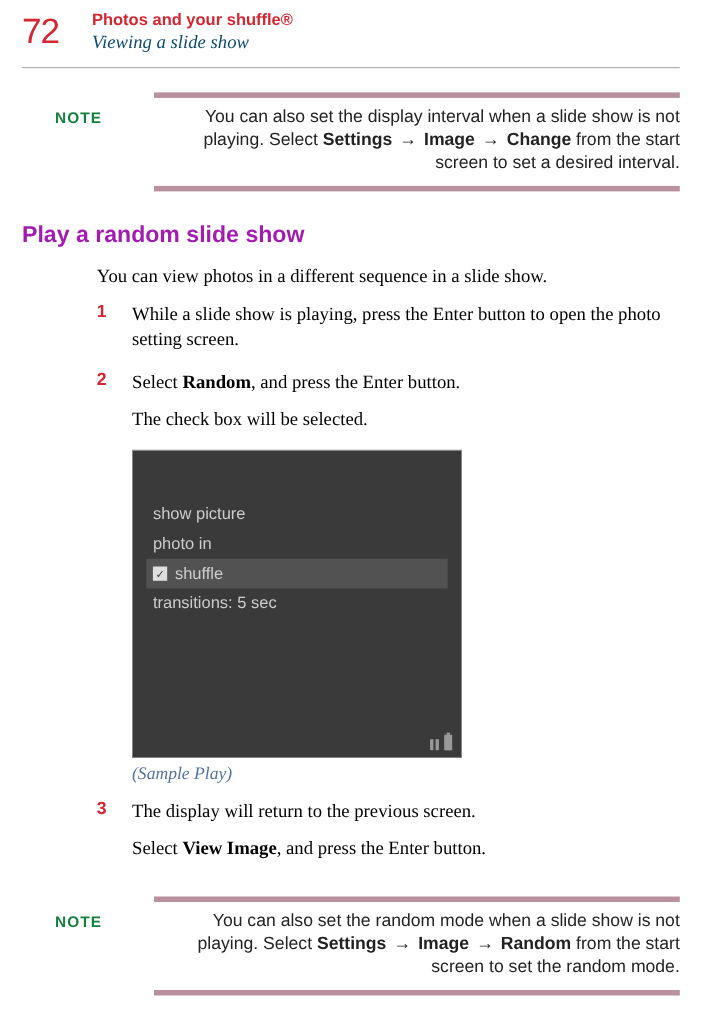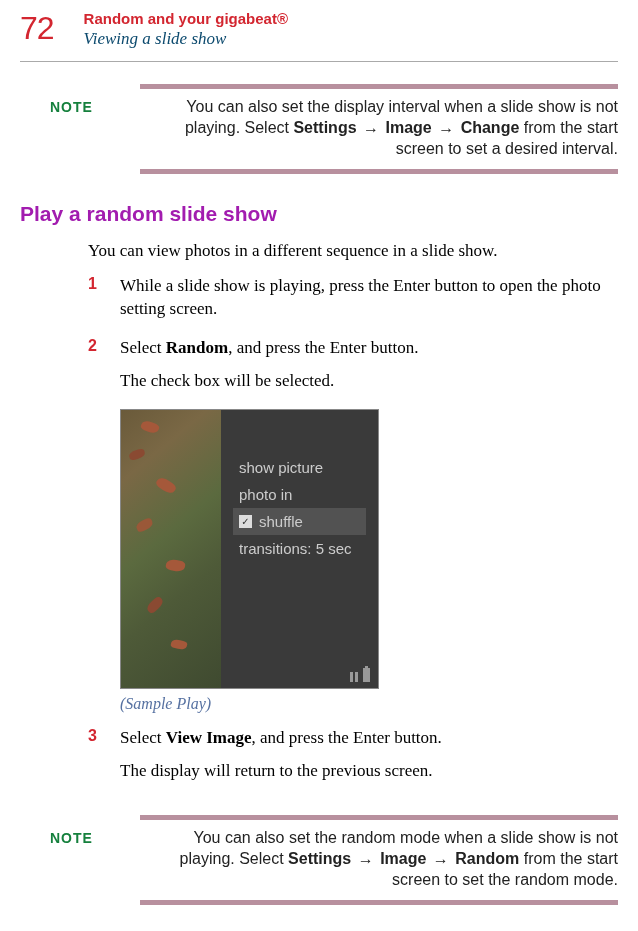--- a/index.html
+++ b/index.html
@@ -112,26 +112,27 @@
       font-size: 16px;
     }
     .step-body {
       flex: 1;
       font-size: 17px;
       line-height: 1.35;
     }
     .step-body p { margin-bottom: 10px; }
     .step-body b { font-family: Georgia, serif; font-weight: bold; }
     .device-screen {
-      width: 259px;
+      width: 300px;
       height: 280px;
       border: 1px solid #888;
       margin: 6px 0 6px 32px;
       display: flex;
       background: #3a3a3a;
+      flex-direction: column;
     }
     .photo-side {
       width: 100px;
       background: linear-gradient(140deg, #6a5a3a 0%, #7a6845 20%, #5b6a3f 45%, #4e5a38 65%, #3f4a30 100%);
       position: relative;
       overflow: hidden;
     }
     .leaf { position: absolute; background: #a5583a; border-radius: 50% 30% 50% 30%; }
     .menu-side {
       flex: 1;
@@ -164,21 +165,21 @@
       margin-left: 32px;
       margin-bottom: 14px;
     }
   </style>
 </head>
 <body>
 
 <div class="header-row">
   <div class="page-num">72</div>
   <div class="header-titles">
-    <div class="chapter-title">Random and your gigabeat®</div>
+    <div class="chapter-title">Photos and your shuffle®</div>
     <div class="section-title">Viewing a slide show</div>
   </div>
 </div>
 <hr class="top-rule">
 
 <div class="note-block">
   <div class="note-rule top"></div>
   <div class="note-row">
     <div class="note-label">NOTE</div>
     <div class="note-text">
@@ -233,22 +234,22 @@
           </div>
         <div class="battery-icon"></div>
       </div>
     </div>
   </div>
   <div class="caption">(Sample Play)</div>
 
   <div class="step">
     <div class="step-num">3</div>
     <div class="step-body">
+      <p>The display will return to the previous screen.</p>
       <p><span>Select </span><b>View Image</b><span>, and press the Enter button.</span></p>
-      <p>The display will return to the previous screen.</p>
     </div>
   </div>
 </div>
 
 <div class="note-block">
   <div class="note-rule top"></div>
   <div class="note-row">
     <div class="note-label">NOTE</div>
     <div class="note-text">
       <span>You can also set the random mode when a slide show is not playing. Select </span><b>Settings</b> <span class="arrow">→</span> <b>Image</b> <span class="arrow">→</span> <b>Random</b><span> from the start screen to set the random mode.</span>

